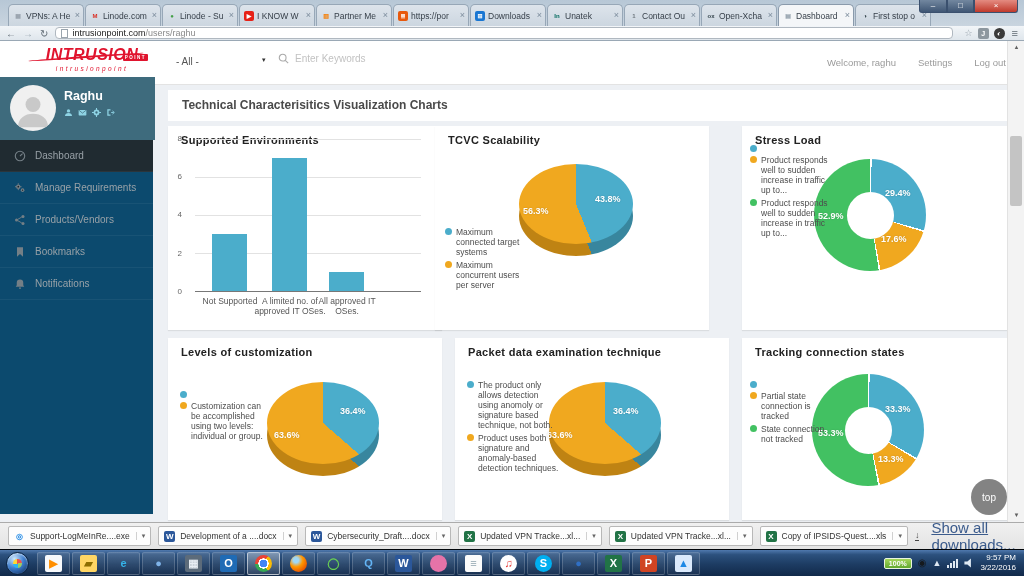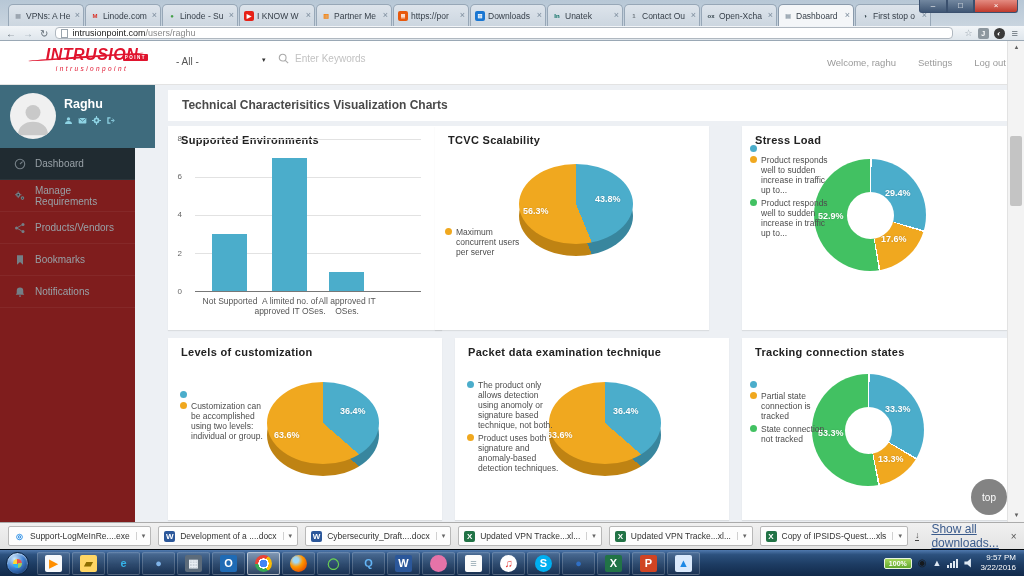--- a/index.html
+++ b/index.html
@@ -39,21 +39,21 @@
   .logo-point{position:absolute;right:10px;top:8px;font-size:4.5px;font-weight:bold;color:#fff;background:#e0142e;padding:1px 2px;letter-spacing:1.5px;border-radius:1px}
   .logo-sub{font-size:6.5px;font-style:italic;letter-spacing:2.4px;color:#e0142e;text-align:center;margin-top:1px}
   #all-dd{position:absolute;left:176px;top:15px;width:92px;font-size:10px;color:#555}
   #all-caret{position:absolute;left:262px;top:15px;font-size:7px;color:#333}
   #searchbox{position:absolute;left:278px;top:12px;display:flex;align-items:center}
   #searchbox svg{margin-right:6px}
   #searchbox input{border:none;outline:none;background:transparent;font-size:10px;font-family:"Liberation Sans",sans-serif;width:140px;color:#444}
   #searchbox input::placeholder{color:#c2c2c2}
   #userlinks{position:absolute;right:18px;top:16px;display:flex;gap:22px;font-size:9.5px;color:#9a9a9a}
 
-  #sidebar{position:absolute;left:0;top:44px;width:135px;height:437px;background:#7f1d1d}
+  #sidebar{position:absolute;left:0;top:36px;width:153px;height:437px;background:#0c4a6e}
   #profile{position:relative;width:155px;height:63px;background:#3e6b7d}
   #avatar{position:absolute;left:10px;top:8px;width:46px;height:46px;border-radius:50%;background:#f0f0f0;overflow:hidden;display:flex;align-items:flex-end;justify-content:center}
   #uname{position:absolute;left:64px;top:12px;font-size:12.5px;font-weight:bold;color:#fff}
   #p-icons{position:absolute;left:64px;top:31px;display:flex;gap:5px;color:#8ed3e4}
   .menu-item{position:relative;height:32px;display:flex;align-items:center;padding-left:14px;border-bottom:1px solid rgba(255,255,255,.05);color:#747f86}
   .menu-item .mi-label{font-size:10px;color:#98a1a7;margin-left:9px}
   .menu-item.first{background:#202b31}
 
   #heading-band{position:absolute;left:168px;top:49px;width:839px;height:31px;background:#fff;line-height:31px;padding-left:14px;font-size:12px;font-weight:bold;color:#4a4a4a}
 
@@ -99,21 +99,21 @@
   .sc-arrow{position:absolute;left:0;width:17px;height:13px;font-size:6px;color:#616161;text-align:center;line-height:13px}
   #sc-thumb{position:absolute;left:2px;top:95px;width:12px;height:70px;background:#c4c4c4;border-radius:2px}
 
   
   #dlbar{position:absolute;left:0;top:522px;width:1024px;height:27px;background:linear-gradient(#f0f0f0,#e3e3e3);border-top:1px solid #ababab;display:flex;align-items:center;padding:0 8px}
   .dl-item{height:20px;background:#fdfdfd;border:1px solid #b8b8b8;border-radius:2px;display:flex;align-items:center;padding:0 5px;margin-right:7px;flex:none}
   .dl-ic{width:11px;height:11px;font-size:8px;font-weight:bold;text-align:center;line-height:11px;margin-right:5px;flex:none}
   .dl-label{font-size:8.5px;color:#333;white-space:nowrap}
   .dl-caret{font-size:7px;color:#666;border-left:1px solid #d0d0d0;padding-left:5px;margin-left:6px}
   #dl-right{margin-left:auto;display:flex;align-items:center;gap:12px}
-  #show-all{font-size:12px;color:#3b5b8c;text-decoration:underline}
+  #show-all{font-size:15px;color:#3b5b8c;text-decoration:underline}
   #dl-arrow{font-size:9px;color:#444;border-bottom:1.5px solid #444;line-height:9px}
   #dl-close{font-size:10px;color:#555}
 
   
   #taskbar{position:absolute;left:0;top:549px;width:1024px;height:27px;background:linear-gradient(#4f79ae 0%,#2c517e 18%,#1d3c63 55%,#11294a 100%);border-top:1px solid #02060a;display:flex;align-items:center;padding:0 4px}
   #start-orb{position:relative;width:23px;height:23px;border-radius:50%;margin:0 8px 0 2px;background:radial-gradient(circle at 35% 28%,#cfe8fb,#3e7fd0 45%,#16386b 85%);border:1px solid #0c2440;box-shadow:inset 0 1px 2px rgba(255,255,255,.7);flex:none}
   #start-orb::after{content:"";position:absolute;left:6px;top:6px;right:6px;bottom:6px;border-radius:50%;background:conic-gradient(#ef5350 0 90deg,#9ccc65 90deg 180deg,#29b6f6 180deg 270deg,#fdd835 270deg 360deg)}
   .tb-btn{width:33px;height:23px;border:1px solid rgba(255,255,255,.18);border-radius:2px;background:linear-gradient(rgba(255,255,255,.13),rgba(255,255,255,.03));display:flex;align-items:center;justify-content:center;margin-right:2px;flex:none}
   .tb-btn.active{background:linear-gradient(rgba(255,255,255,.38),rgba(255,255,255,.12));border-color:rgba(255,255,255,.55)}
   .tb-ic{display:block;width:17px;height:17px;font-size:11px;font-weight:bold;line-height:17px;text-align:center}
@@ -334,20 +334,24 @@
 
     <div class="card" id="card2">
       <div class="c-title">TCVC Scalability</div>
       <div class="pie3d" style="left:84px;top:38px;width:114px;height:92px">
         <div class="pie-rim" style="background: conic-gradient(rgb(56, 134, 158) 0%, rgb(56, 134, 158) 43.8%, rgb(191, 131, 19) 43.8%, rgb(191, 131, 19) 100.1%);"></div>
         <div class="pie-face" style="background: conic-gradient(rgb(75, 173, 203) 0%, rgb(75, 173, 203) 43.8%, rgb(240, 168, 31) 43.8%, rgb(240, 168, 31) 100.1%);"></div>
       </div>
       <span class="pl pl0">43.8%</span>
       <span class="pl pl1">56.3%</span>
       <div class="legend" style="left:10px;top:101px;width:88px">
+        <div class="lg-item">
+            <span class="lg-dot" style="background: rgb(75, 173, 203);"></span>
+            <span class="lg-txt">Maximum connected target systems</span>
+          </div>
           <div class="lg-item">
             <span class="lg-dot" style="background: rgb(240, 168, 31);"></span>
             <span class="lg-txt">Maximum concurrent users per server</span>
           </div>
       </div>
     </div>
 
     <div class="card" id="card3">
       <div class="c-title">Stress Load</div>
       <div class="donut" style="left: 72px; top: 33px; width: 112px; height: 112px; background: conic-gradient(rgb(255, 255, 255) 0%, rgb(255, 255, 255) 0.5%, rgb(75, 173, 203) 0.5%, rgb(75, 173, 203) 29.4%, rgb(255, 255, 255) 29.4%, rgb(255, 255, 255) 29.9%, rgb(240, 168, 31) 29.9%, rgb(240, 168, 31) 47%, rgb(255, 255, 255) 47%, rgb(255, 255, 255) 47.5%, rgb(66, 193, 98) 47.5%, rgb(66, 193, 98) 99.9%);">

